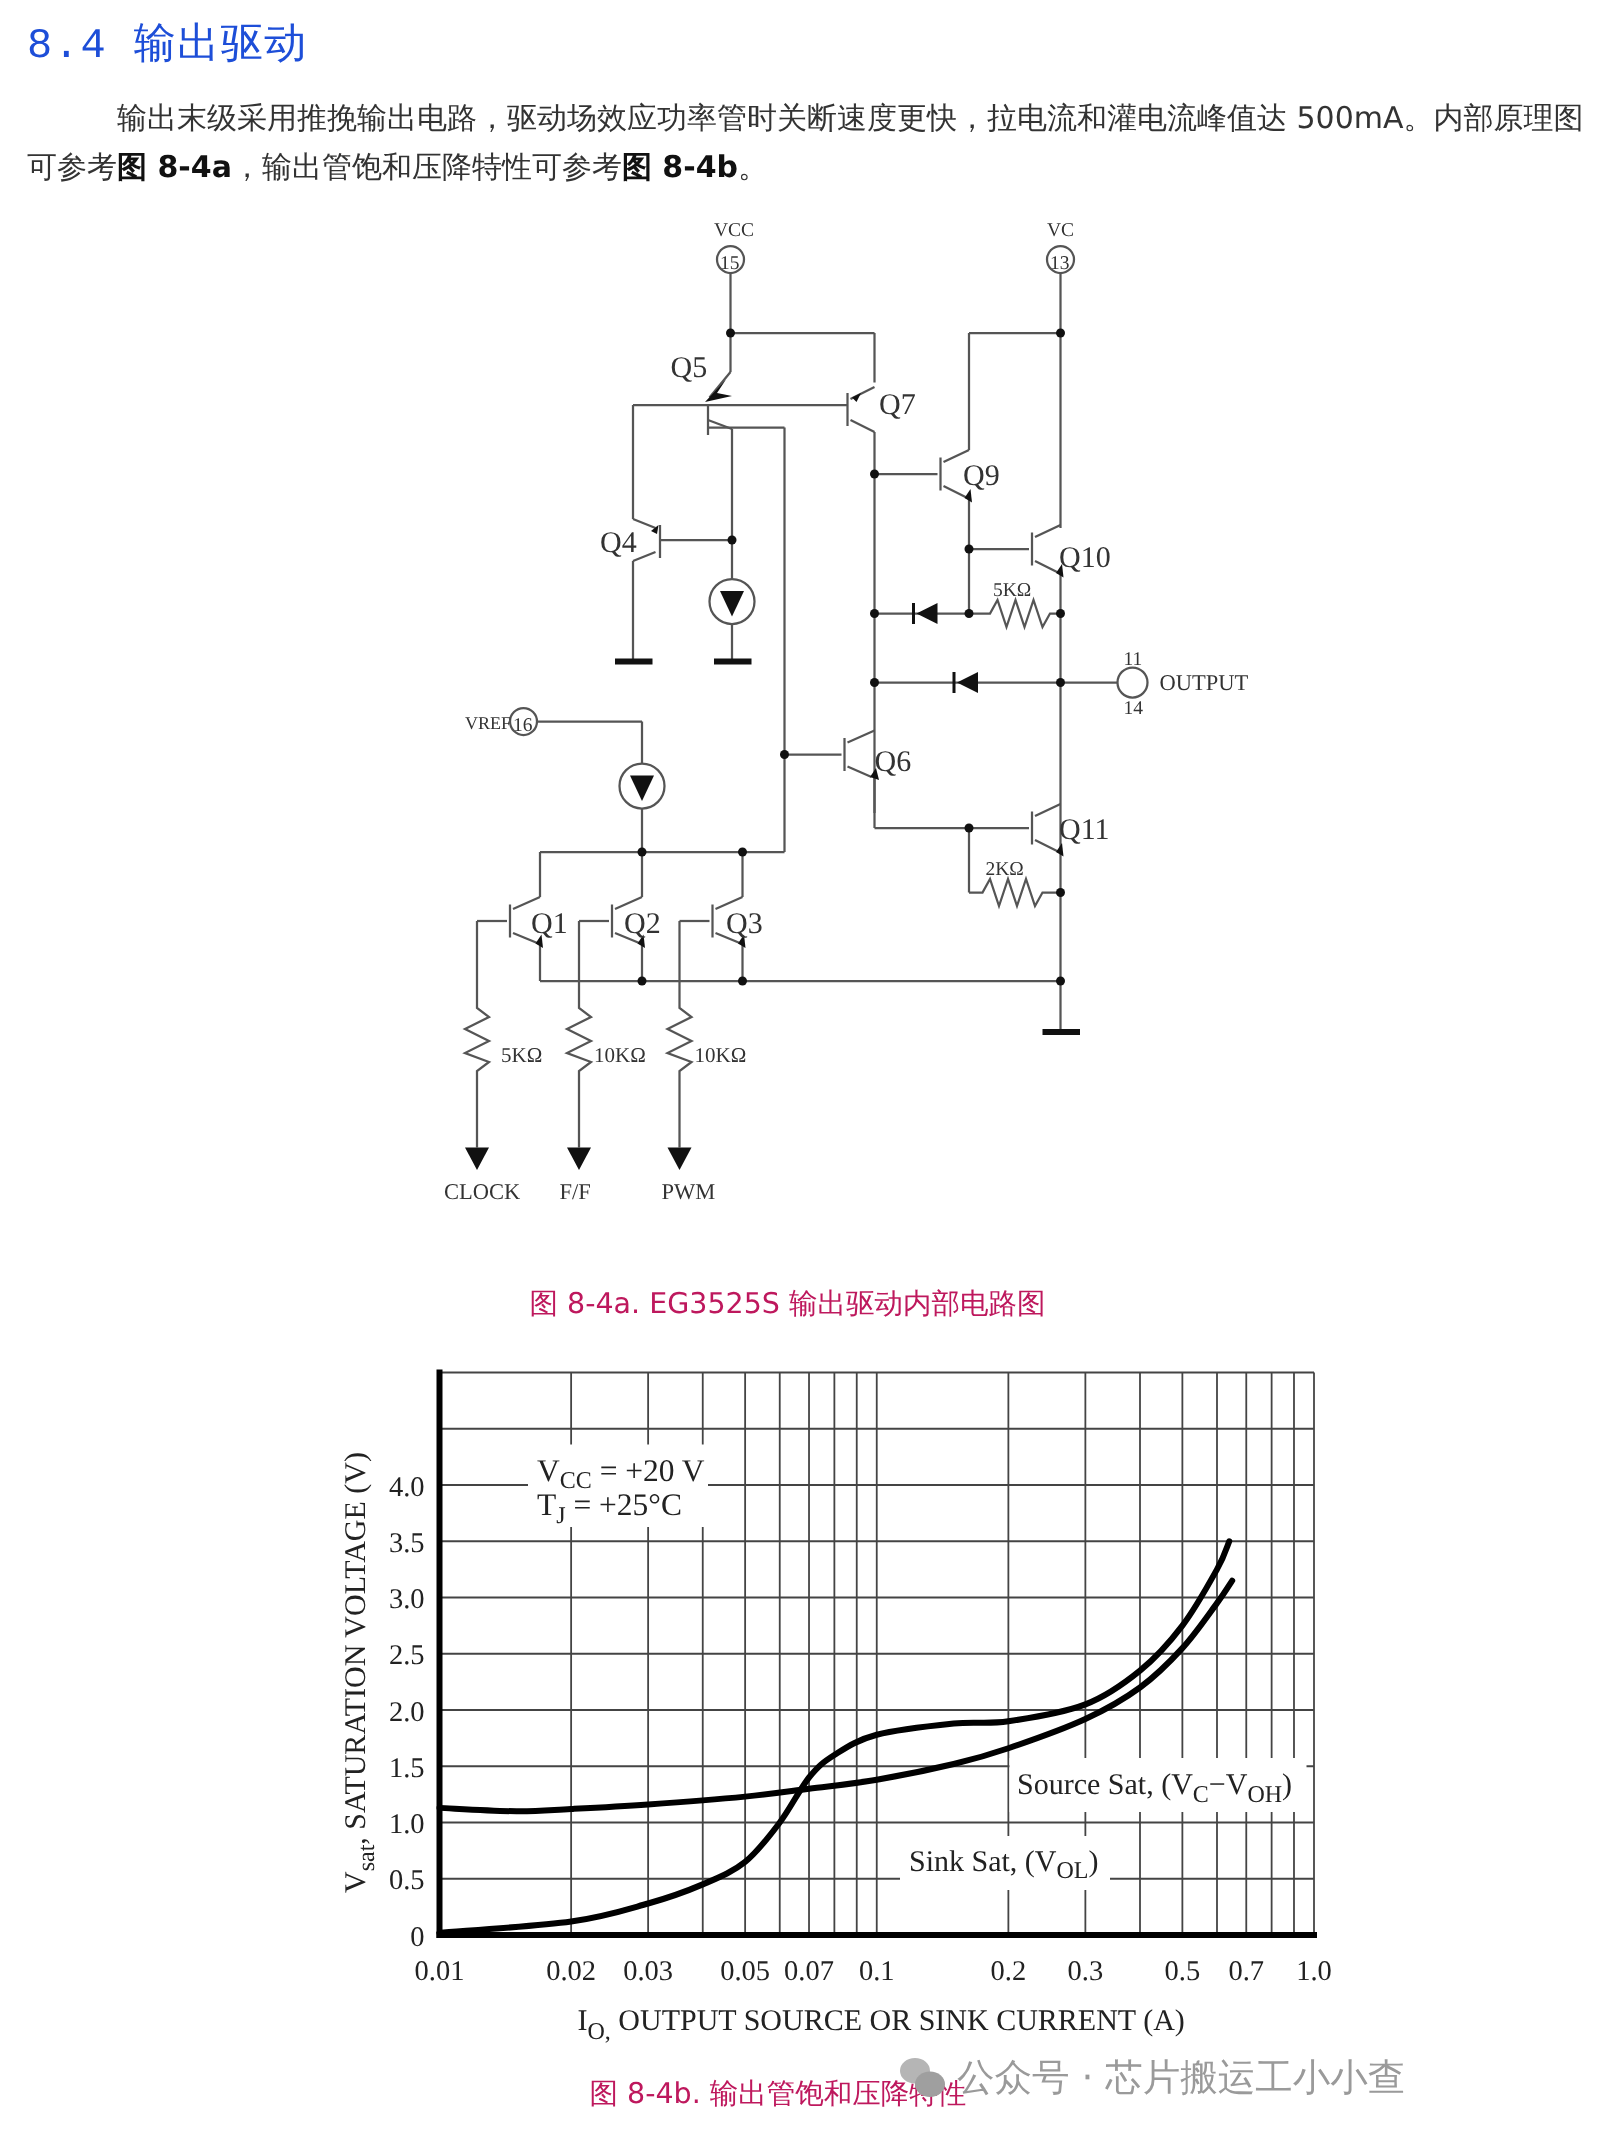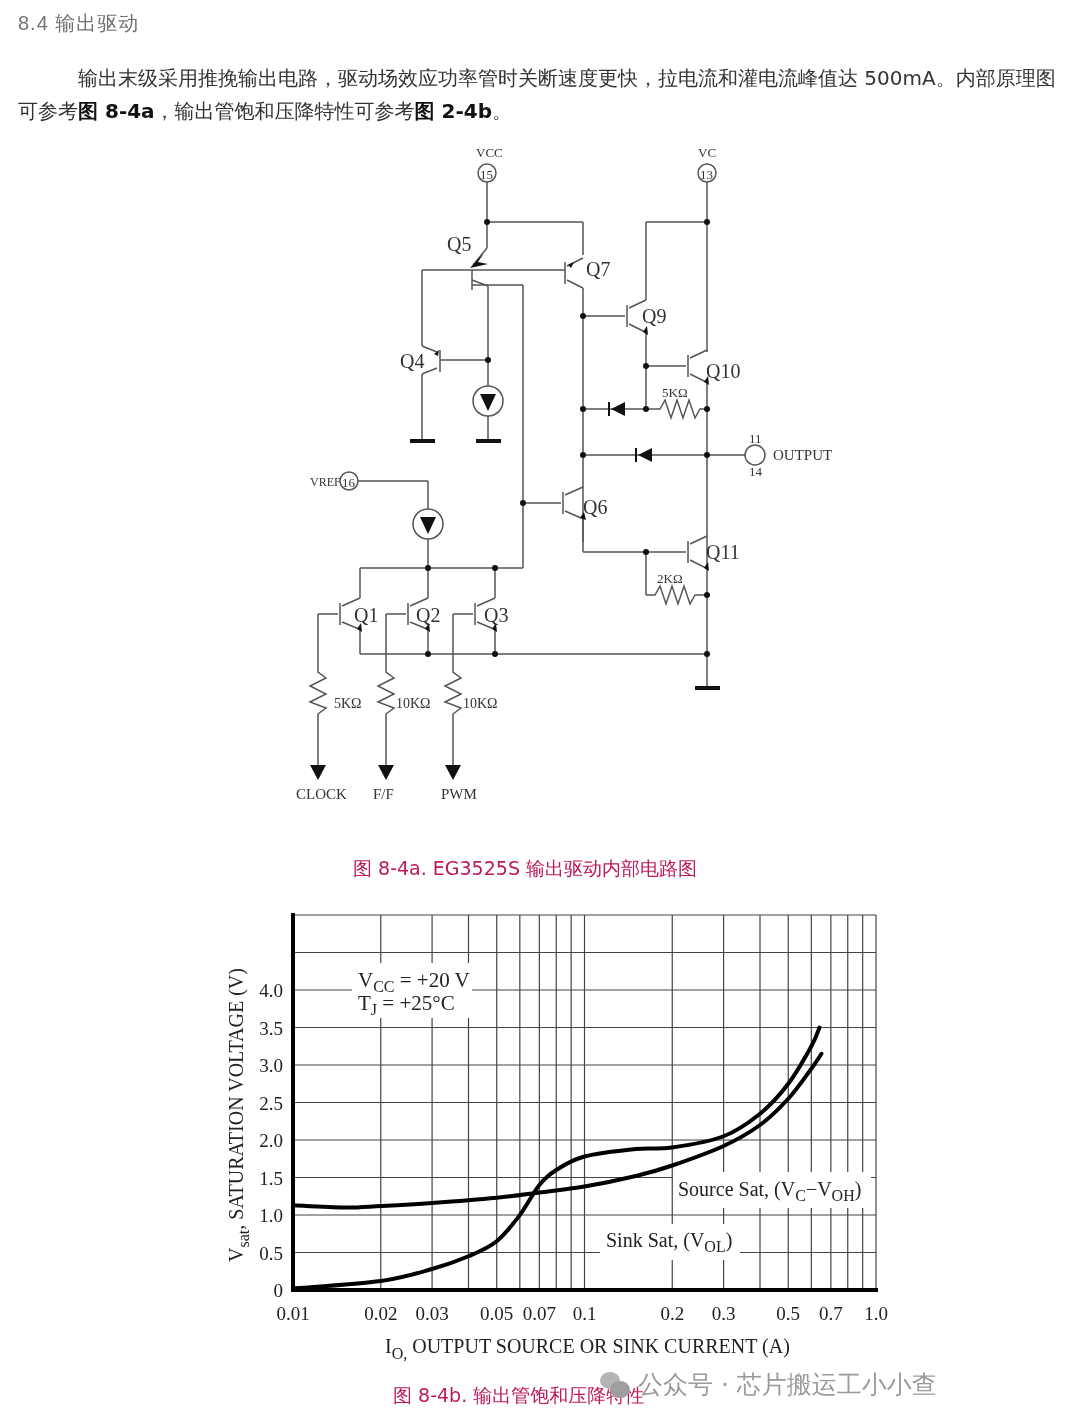--- a/index.html
+++ b/index.html
@@ -1,19 +1,19 @@
 <!DOCTYPE html>
 <html><head>
 <meta charset="utf-8">
 <style>
   html, body { margin: 0; padding: 0; background: #ffffff; }
   body { width: 1080px; height: 1426px; position: relative; overflow: hidden;
          font-family: "Liberation Serif", "DejaVu Serif", serif; color: #222; }
-  .heading { position: absolute; left: 18px; top: 10px; font-size: 20px; color: #737373;
-             font-family: Liberation Sans, sans-serif; letter-spacing: 1px; }
+  .heading { position: absolute; left: 18px; top: 10px; font-size: 28px; color: #1d4ed8;
+             font-family: Liberation Mono, monospace; letter-spacing: 1px; }
   .para { position: absolute; left: 18px; top: 62px; width: 1045px; font-size: 20px; line-height: 33px;
           font-family: "DejaVu Sans", "Liberation Sans", sans-serif; color: #333; }
   .para .indent { display: inline-block; width: 60px; }
   .para b { font-weight: bold; color: #111; margin-top: 34px; }
   .caption { position: absolute; font-size: 19px; color: #be185d;
              font-family: "DejaVu Sans", "Liberation Sans", sans-serif; }
   .schem { position: absolute; left: 0; top: 130px; }
   .chart { position: absolute; left: 0; top: 895px; }
   .watermark { position: absolute; left: 600px; top: 1368px; font-size: 25px; color: #9a9a9a;
                font-family: "DejaVu Sans", "Liberation Sans", sans-serif; display: flex; align-items: center; gap: 8px; }
@@ -21,21 +21,21 @@
   .wm-icon .b1 { position: absolute; left: 0; top: 0; width: 20px; height: 17px; background: #b5b5b5; border-radius: 50%; }
   .wm-icon .b2 { position: absolute; left: 10px; top: 9px; width: 20px; height: 17px; background: #9f9f9f; border-radius: 50%; }
   svg text { font-family: "Liberation Serif", "DejaVu Serif", serif; }
   .ctext { font-family: "Liberation Sans", "DejaVu Sans", sans-serif; }
 </style>
 </head>
 <body>
 
 <div class="heading">8.4 输出驱动</div>
 
-<div class="para"><span class="indent"></span><span>输出末级采用推挽输出电路，驱动场效应功率管时关断速度更快，拉电流和灌电流峰值达 500mA。内部原理图可参考</span><b>图 8-4a</b><span>，输出管饱和压降特性可参考</span><b>图 2-4b</b><span>。</span></div>
+<div class="para"><span class="indent"></span><span>输出末级采用推挽输出电路，驱动场效应功率管时关断速度更快，拉电流和灌电流峰值达 500mA。内部原理图可参考</span><b>图 8-4a</b><span>，输出管饱和压降特性可参考</span><b>图 8-4b</b><span>。</span></div>
 
 <svg class="schem" width="1080" height="700" viewBox="0 130 1080 700">
   <defs>
     <marker id="emarr" markerWidth="6" markerHeight="6" refX="5" refY="3" orient="auto">
       <path d="M0,0 L6,3 L0,6 z" fill="#222"></path>
     </marker>
   </defs>
   <g stroke="#555" stroke-width="1.5" fill="none">
 
     <circle cx="487" cy="173" r="9"></circle>

